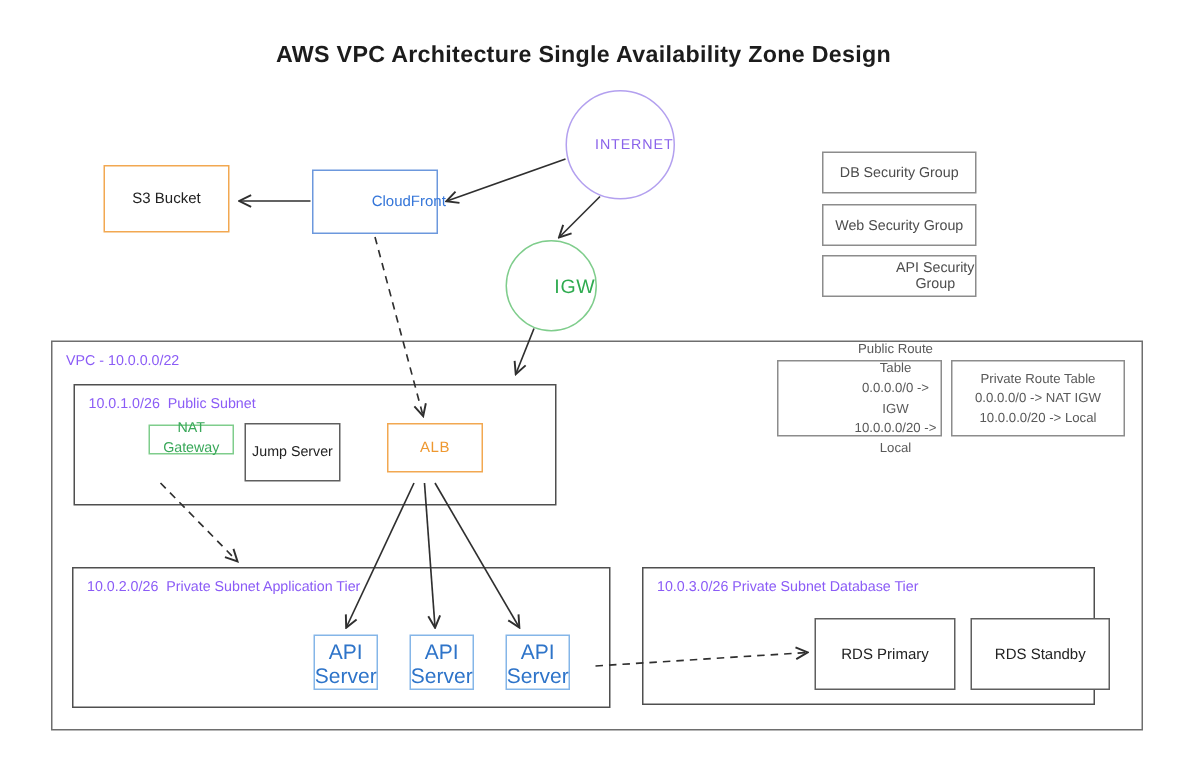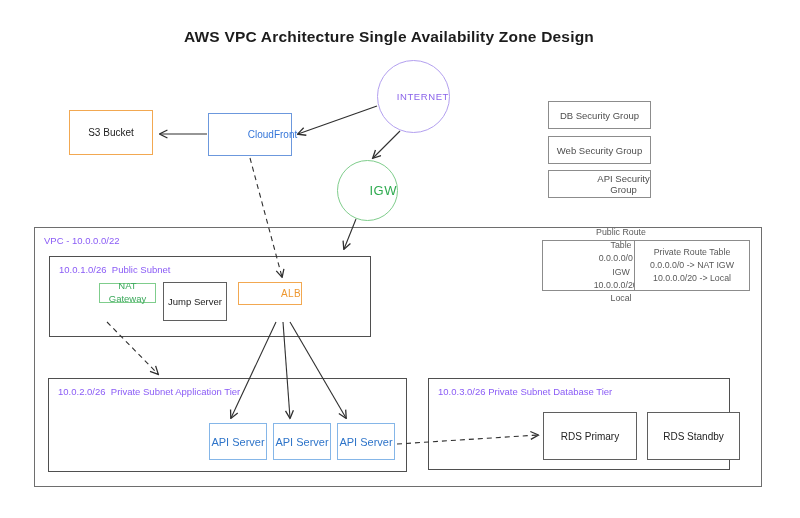--- a/index.html
+++ b/index.html
@@ -29,39 +29,39 @@
   .igw { left: 337px; top: 160px; width: 61px; height: 61px;
     border: 1.6px solid #7fcd8c; color: #2fab50; font-size: 13px; letter-spacing: 0.5px; }
   .s3 { left: 69px; top: 110px; width: 84px; height: 45px;
     border: 1.6px solid #f2a851; color: #222; font-size: 10px; }
   .cloudfront { left: 208px; top: 113px; width: 84px; height: 43px;
     border: 1.6px solid #6c98dd; color: #3576d9; font-size: 10px; padding-left: 45px; }
   .nat { left: 75px; top: 283px; width: 57px; height: 20px;
     border: 1.4px solid #7fcd8c; color: #3aa85a; font-size: 9.5px; line-height: 1.35; flex-direction: column; margin-left: 24px; }
   .jump { left: 163px; top: 282px; width: 64px; height: 39px;
     border: 1.3px solid #5f5f5f; color: #222; font-size: 9.5px; }
-  .alb { left: 238px; top: 282px; width: 64px; height: 23px;
-    border: 1.6px solid #f2a851; color: #ee9830; font-size: 10px; letter-spacing: 0.4px; justify-content: flex-end; }
-  .api { top: 423px; width: 58px; height: 37px;
-    border: 1.4px solid #85b6e8; color: #2e74c9; font-size: 11px; }
+  .alb { left: 258px; top: 282px; width: 64px; height: 33px;
+    border: 1.6px solid #f2a851; color: #ee9830; font-size: 10px; letter-spacing: 0.4px; }
+  .api { top: 423px; width: 43px; height: 37px;
+    border: 1.4px solid #85b6e8; color: #2e74c9; font-size: 14px; }
   .api1 { left: 209px; } .api2 { left: 273px; } .api3 { left: 337px; }
   .rds { top: 412px; width: 94px; height: 48px;
     border: 1.3px solid #5f5f5f; color: #222; font-size: 10px; }
   .rds-primary { left: 543px; } .rds-standby { left: 647px; width: 93px; }
   .secgroup { left: 548px; width: 103px; height: 28px;
     border: 1.2px solid #8c8c8c; color: #4d4d4d; font-size: 9.5px; }
   .sg1 { top: 101px; } .sg2 { top: 136px; } .sg3 { top: 170px; padding-left: 48px; }
   .routetable {
     width: 110px; height: 51px; top: 240px;
     border: 1.2px solid #8c8c8c; background: #fff;
     color: #595959; font-size: 8.8px; text-align: center;
     display: flex; flex-direction: column; justify-content: center;
     line-height: 1.48;
   }
-  .rt-public { left: 542px; padding-left: 48px; }
+  .rt-public { left: 518px; padding-left: 48px; }
   .rt-private { left: 634px; width: 116px; align-items: center; }
   .container-box { border: 1.2px solid #6e6e6e; background: transparent; }
   .vpc { left: 34px; top: 227px; width: 728px; height: 260px; }
   .subnet { border: 1.2px solid #4f4f4f; }
   .public-subnet { left: 49px; top: 256px; width: 322px; height: 81px; }
   .app-subnet { left: 48px; top: 378px; width: 359px; height: 94px; }
   .db-subnet { left: 428px; top: 378px; width: 302px; height: 92px; }
   .zone-label {
     position: absolute; left: 9px; top: 7px;
     font-size: 9.5px; color: #8b5cf6; white-space: pre;

